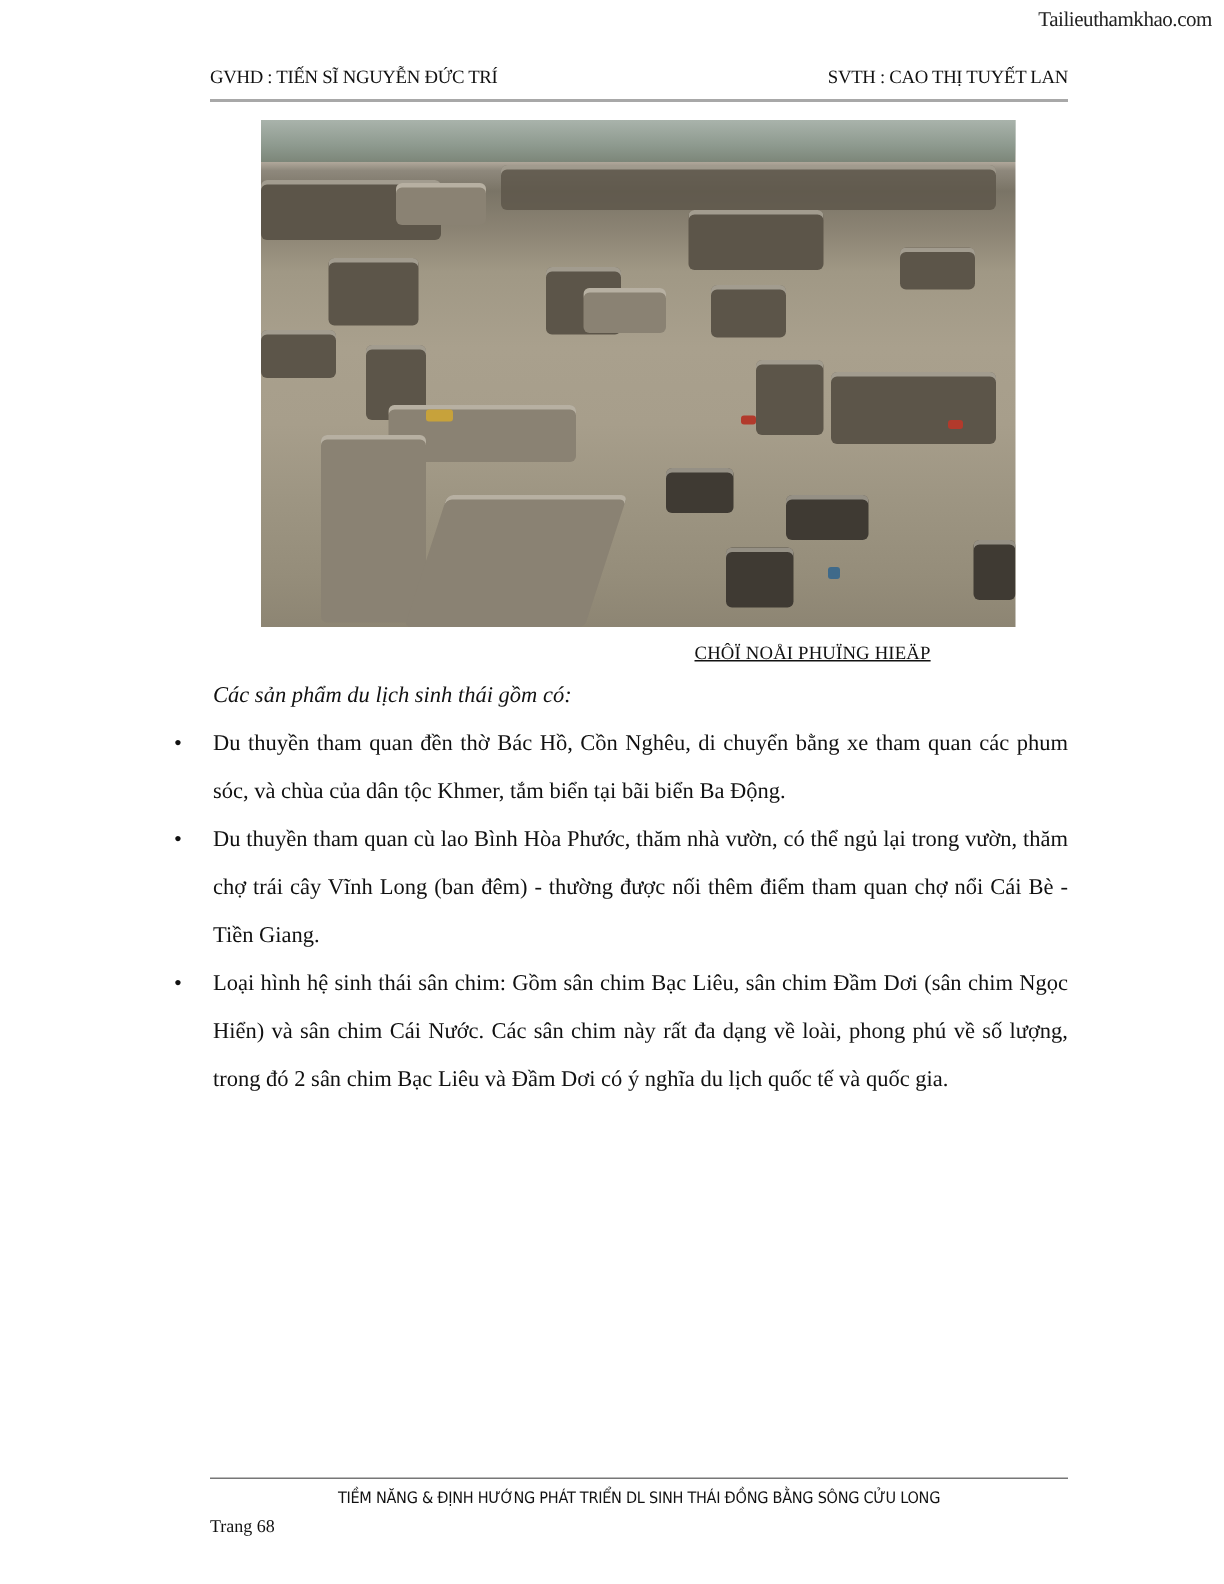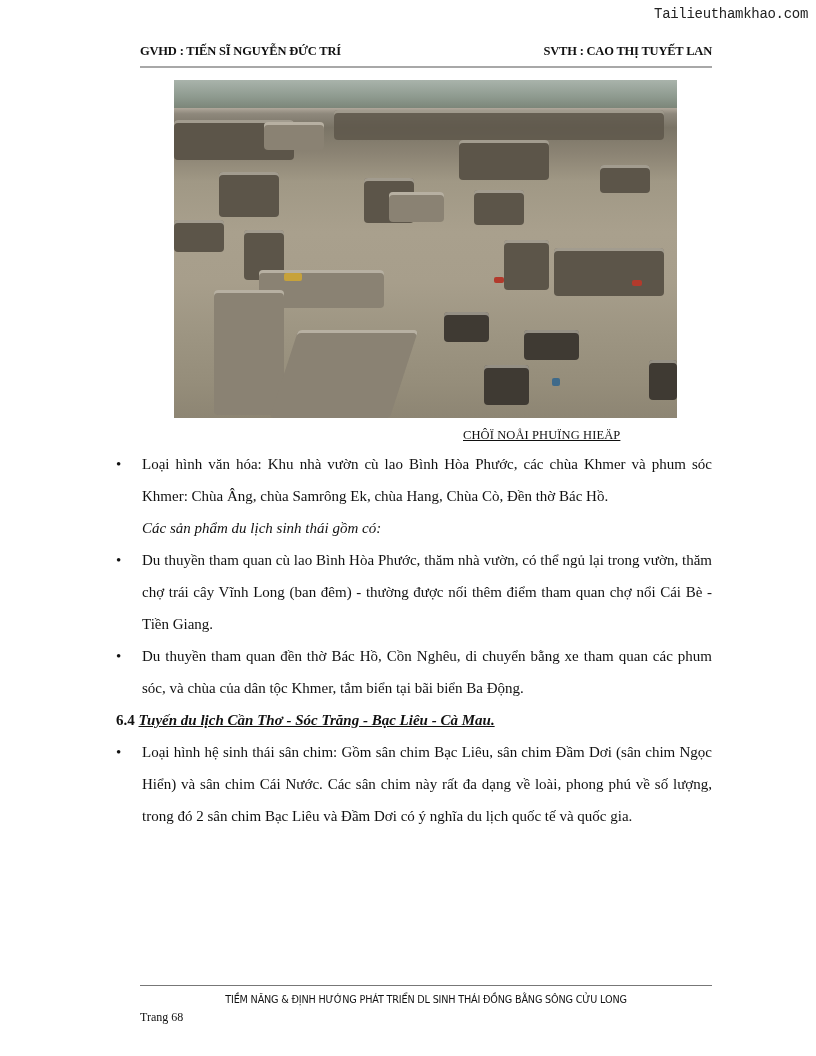--- a/index.html
+++ b/index.html
@@ -2,27 +2,27 @@
 <html><head>
   <meta charset="utf-8">
   <style>
     html, body { margin: 0; padding: 0; background: #ffffff; }
     body {
       width: 816px; height: 1056px; position: relative; overflow: hidden;
       font-family: "Liberation Serif", "DejaVu Serif", serif; color: #111;
     }
     .watermark {
       position: absolute; top: 6px; right: 8px;
-      font-family: Liberation Mono, monospace;
+      font-family: Liberation Serif, serif;
       font-size: 14px; color: #222; letter-spacing: -0.3px;
     }
     .header {
       position: absolute; top: 44px; left: 140px; width: 572px;
       display: flex; justify-content: space-between;
-      font-weight: bold; font-size: 12.5px; letter-spacing: -0.2px;
+      font-weight: normal; font-size: 12.5px; letter-spacing: -0.2px;
     }
     .header-rule {
       position: absolute; top: 66px; left: 140px; width: 572px; height: 2px;
       background: #a8a8a8;
     }
     .photo {
       position: absolute; left: 174px; top: 80px; width: 503px; height: 338px;
       overflow: hidden;
       background:
         linear-gradient(180deg,
@@ -113,26 +113,21 @@
   <div class="boat dark" style="left:475px;top:280px;width:28px;height:40px;"></div>
   <div class="accent-red" style="left:320px;top:197px;"></div>
   <div class="accent-red" style="left:458px;top:200px;"></div>
   <div class="accent-yellow" style="left:110px;top:193px;"></div>
   <div class="accent-blue" style="left:378px;top:298px;"></div>
 </div>
 
 <div class="caption">CHÔÏ NOÅI PHUÏNG HIEÄP</div>
 
 <div class="content">
-  <div class="bullet">Loại hình văn hóa: Khu nhà vườn cù lao Bình Hòa Phước, các chùa Khmer và phum sóc Khmer: Chùa Âng, chùa Samrông Ek, chùa Hang, Chùa Cò, Đền thờ Bác Hồ.</div>
   <div class="italic">Các sản phẩm du lịch sinh thái gồm có:</div>
+  <div class="bullet">Du thuyền tham quan đền thờ Bác Hồ, Cồn Nghêu, di chuyển bằng xe tham quan các phum sóc, và chùa của dân tộc Khmer, tắm biển tại bãi biển Ba Động.</div>
   <div class="bullet">Du thuyền tham quan cù lao Bình Hòa Phước, thăm nhà vườn, có thể ngủ lại trong vườn, thăm chợ trái cây Vĩnh Long (ban đêm) - thường được nối thêm điểm tham quan chợ nổi Cái Bè - Tiền Giang.</div>
-  <div class="bullet">Du thuyền tham quan đền thờ Bác Hồ, Cồn Nghêu, di chuyển bằng xe tham quan các phum sóc, và chùa của dân tộc Khmer, tắm biển tại bãi biển Ba Động.</div>
-  <div class="section">
-    <span>6.4</span>
-    <span class="title">Tuyến du lịch Cần Thơ - Sóc Trăng - Bạc Liêu - Cà Mau.</span>
-  </div>
   <div class="bullet">Loại hình hệ sinh thái sân chim: Gồm sân chim Bạc Liêu, sân chim Đầm Dơi (sân chim Ngọc Hiển) và sân chim Cái Nước. Các sân chim này rất đa dạng về loài, phong phú về số lượng, trong đó 2 sân chim Bạc Liêu và Đầm Dơi có ý nghĩa du lịch quốc tế và quốc gia.</div>
 </div>
 
 <div class="footer-rule"></div>
 <div class="footer-title">TIỀM NĂNG &amp; ĐỊNH HƯỚNG PHÁT TRIỂN DL SINH THÁI ĐỒNG BẰNG SÔNG CỬU LONG</div>
 <div class="footer-page">Trang 68</div>
 
 </body></html>

